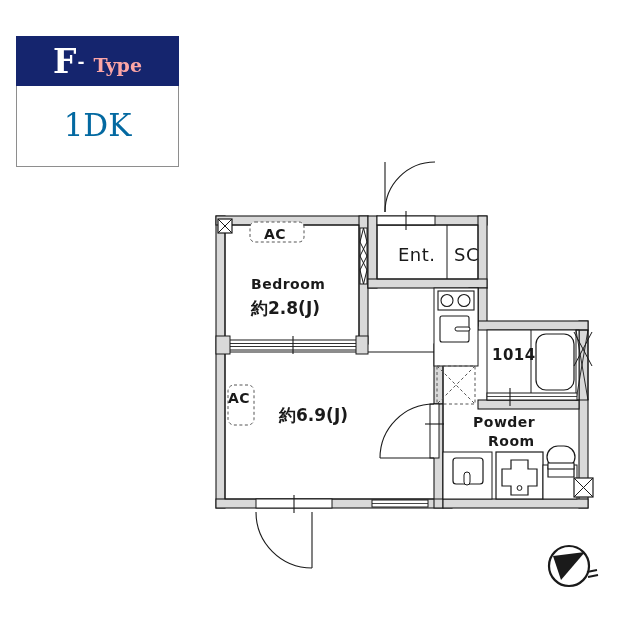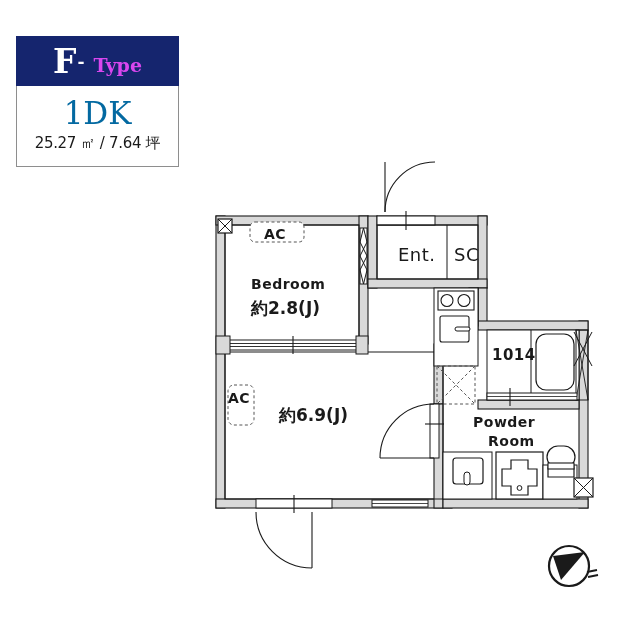--- a/index.html
+++ b/index.html
@@ -6,21 +6,21 @@
   body{width:633px;height:617px;position:relative;overflow:hidden;
        font-family:"DejaVu Sans","Liberation Sans",sans-serif;color:#1a1a1a;}
 
   
   #type-badge{position:absolute;left:16px;top:36px;width:163px;height:50px;
       background:#15256e;display:flex;align-items:center;justify-content:center;}
   #type-letter{font-family:"DejaVu Serif","Liberation Serif",serif;color:#fff;
       font-size:33px;font-weight:700;line-height:1;letter-spacing:0;}
   #type-sup{font-family:"DejaVu Serif","Liberation Serif",serif;color:#fff;
       font-size:17px;font-weight:700;vertical-align:super;margin-left:1px;}
-  #type-word{font-family:"DejaVu Serif","Liberation Serif",serif;color:#d946ef;
+  #type-word{font-family:"DejaVu Serif","Liberation Serif",serif;color:#fca5a5;
       font-size:19px;font-weight:700;margin-left:9px;margin-top:8px;}
 
   #plan-box{position:absolute;left:16px;top:86px;width:161px;height:80px;
       background:#fff;border:1px solid #8e8e8e;border-top:none;
       display:flex;flex-direction:column;align-items:center;justify-content:center;}
   #plan-type{font-family:"DejaVu Serif","Liberation Serif",serif;font-size:31px;
       color:#0369a1;line-height:1.05;margin-top:-2px;}
   #plan-area{font-family:"DejaVu Sans","Liberation Sans",sans-serif;font-size:15px;
       color:#1a1a1a;margin-top:4px;letter-spacing:-0.3px;}
 
@@ -38,21 +38,20 @@
 <body>
 
 <div id="type-badge">
   <span id="type-letter">F</span>
     <span id="type-sup">-</span>
     <span id="type-word">Type</span>
 </div>
 
 <div id="plan-box">
   <div id="plan-type">1DK</div>
-  <div id="plan-area">25.27 ㎡ / 7.64 坪</div>
 </div>
 
 <div id="floorplan">
 <svg width="633" height="617" viewBox="0 0 633 617" xmlns="http://www.w3.org/2000/svg">
 
   <g fill="#d9d9d9" stroke="#1a1a1a" stroke-width="1.1">
 
     <rect x="216" y="216" width="9" height="292"></rect>
 
     <rect x="216" y="216" width="152" height="9"></rect>

